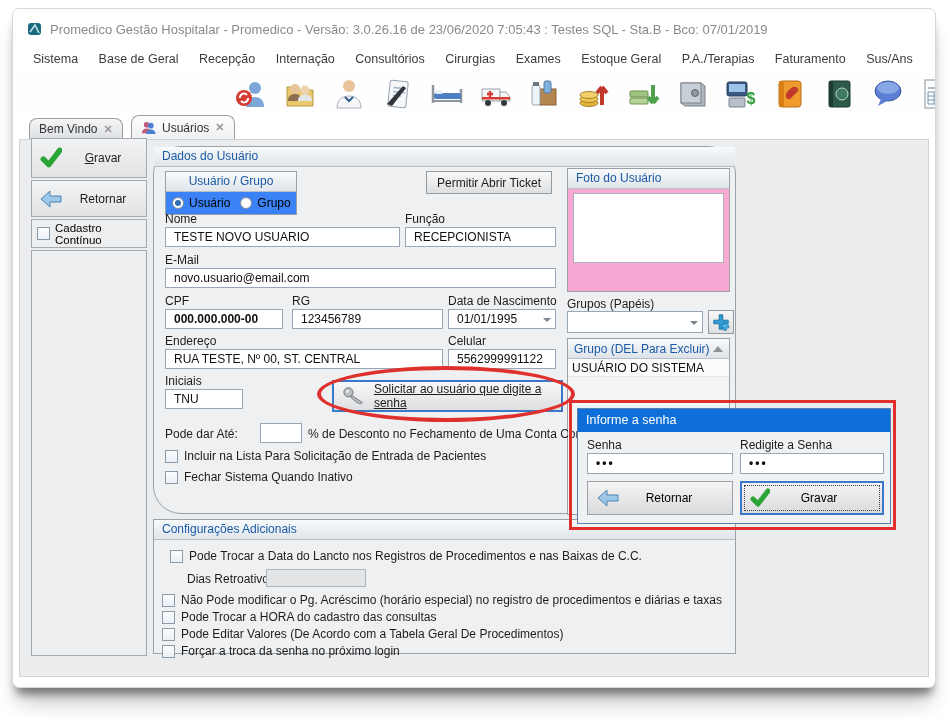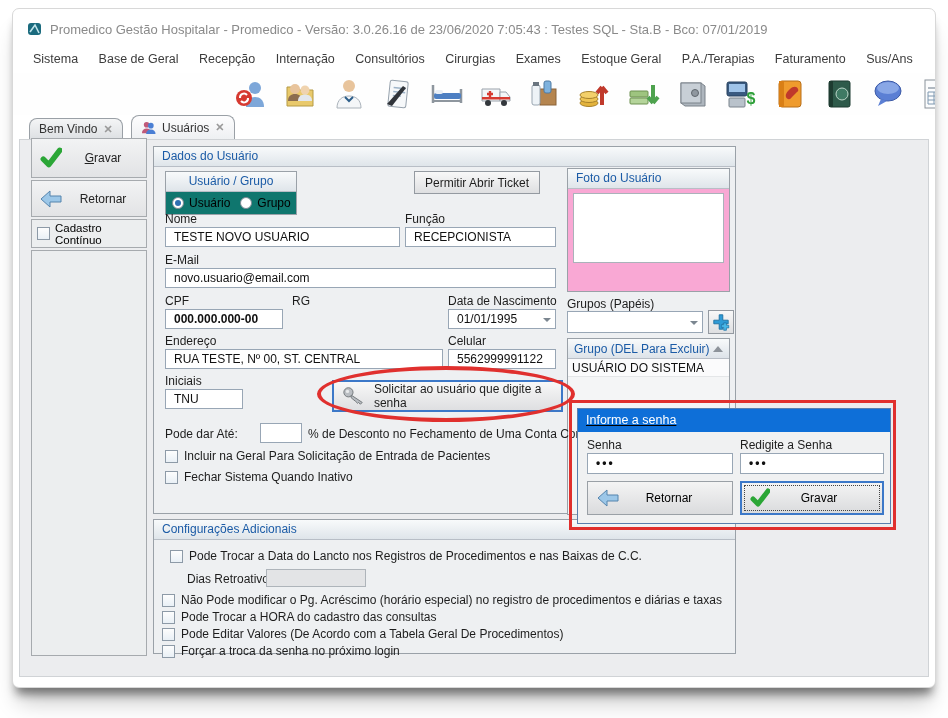--- a/index.html
+++ b/index.html
@@ -52,21 +52,21 @@
   
   #grupo-list { position:absolute; left:413px; top:191px; width:163px; height:177px; border:1px solid #9aa1a8; background:#f4f5f6; }
   #grupo-list-header { height:20px; display:flex; align-items:center; justify-content:space-between; padding:0 6px;
                        font-size:12px; color:#1b5ba6; background:linear-gradient(#f8fafb,#dde3e9); border-bottom:1px solid #b8bec6; }
   .sort-asc { width:0; height:0; border-left:5px solid transparent; border-right:5px solid transparent; border-bottom:6px solid #8d939a; }
   .list-row { height:18px; line-height:18px; padding-left:4px; font-size:12px; color:#101010; border-bottom:1px solid #e4e6e8; background:#fbfbfc; }
   
   #red-ellipse { position:absolute; left:163px; top:219px; width:258px; height:56px; border:4px solid #e0302e; border-radius:50%; pointer-events:none; }
   #red-rect { position:absolute; left:556px; top:391px; width:327px; height:130px; border:3px solid #e0302e; background:transparent; }
   
-  #dialog { position:absolute; left:5px; top:5px; width:314px; height:116px; background:#f0f1f2; border:1px solid #5a7fae;text-decoration:underline; }
+  #dialog { position:absolute; left:5px; top:5px; width:314px; height:116px; background:#f0f1f2; border:1px solid #5a7fae; }
   #dialog-title { height:23px; line-height:23px; padding-left:8px; background:#0e6fd8; color:#fff; font-size:12.5px; }
   .dlg-btn { position:absolute; height:34px; display:flex; align-items:center; background:linear-gradient(#f4f4f4,#dadbdd); border:1px solid #9aa0a6; font-size:12px; }
   .dlg-btn .cap { flex:1; text-align:center; margin-right:14px; }
   .focus-ring { border:2px solid #3c78c8; outline:1px dotted #444; outline-offset:-5px; }
   .pwd { font-weight:bold; letter-spacing:2px; }
 </style>
 </head>
 <body>
 
 <div id="window">
@@ -217,55 +217,56 @@
         <path d="M10 1L1 9l9 8v-5h11V6H10z" fill="#9cc7e8" stroke="#5584ad"></path>
       </svg>
     <span class="cap">Retornar</span>
   </div>
   <div class="sidebox" style="top:210px; height:29px; display:flex; align-items:center; gap:5px; padding-left:5px; background:#eceeef;">
     <span class="cb"></span>
     <span style="font-size:11.5px;">Cadastro Contínuo</span>
   </div>
   <div class="sidebox" style="top:241px; height:406px; background:#eceeef;"></div>
 
-  <div class="group" style="left:140px; top:137px; width:583px; height:368px;">
+  <div class="group" style="left:140px; top:137px; width:583px; height:368px;border-radius:28px;">
     <div class="grouphead">Dados do Usuário</div>
 
-    <div style="position:absolute; left:11px; top:24px; width:132px; border:1px solid #9aa1a8; background:#0f766e;">
+    <div style="position:absolute; left:11px; top:24px; width:132px; border:1px solid #9aa1a8; background:#3b82f6;">
       <div class="grouphead" style="text-align:center; padding-left:0;">Usuário / Grupo</div>
       <div style="display:flex; align-items:center; gap:10px; height:22px; padding-left:6px;">
         <span class="radio-row">
             <span class="radio sel"></span>
             <span>Usuário</span>
           </span>
         <span class="radio-row">
             <span class="radio"></span>
             <span>Grupo</span>
           </span>
       </div>
     </div>
 
-    <div class="btn" style="left:260px; top:24px; width:126px; height:23px;">Permitir Abrir Ticket</div>
+    <div class="btn" style="left:272px; top:24px; width:126px; height:23px;">Permitir Abrir Ticket</div>
 
     <div style="position:absolute; left:413px; top:21px; width:163px; height:124px; border:1px solid #9aa1a8; background:#f9a8d4;">
       <div class="grouphead">Foto do Usuário</div>
       <div style="position:absolute; left:5px; top:24px; right:5px; height:70px; background:#fff; border:1px solid #aab2ba;"></div>
     </div>
 
     <span class="lbl" style="left:11px; top:65px;">Nome</span>
     <div class="inputbox" style="left:11px; top:80px; width:235px;">TESTE NOVO USUARIO</div>
     <span class="lbl" style="left:251px; top:65px;">Função</span>
     <div class="inputbox" style="left:251px; top:80px; width:151px;">RECEPCIONISTA</div>
 
     <span class="lbl" style="left:11px; top:106px;">E-Mail</span>
     <div class="inputbox" style="left:11px; top:121px; width:391px;">novo.usuario@email.com</div>
 
     <span class="lbl" style="left:11px; top:147px;">CPF</span>
     <div class="inputbox" style="left:11px; top:162px; width:118px;font-weight:bold;">000.000.000-00</div>
     <span class="lbl" style="left:138px; top:147px;">RG</span>
+    <div class="inputbox" style="left:138px; top:162px; width:151px;">123456789</div>
     <span class="lbl" style="left:294px; top:147px;">Data de Nascimento</span>
     <div class="inputbox" style="left:294px; top:162px; width:108px;"><span>01/01/1995</span><span class="combo-arrow"></span></div>
 
     <span class="lbl" style="left:413px; top:150px;">Grupos (Papéis)</span>
     <div class="inputbox" style="left:413px; top:164px; width:136px; height:22px;"><span></span><span class="combo-arrow" style="top:9px;"></span></div>
     <div class="btn" style="left:554px; top:163px; width:26px; height:24px;">
       <svg width="18" height="18" viewBox="0 0 20 20">
           <path d="M8 2h4v6h6v4h-6v6H8v-6H2V8h6z" fill="#2e9bd6" stroke="#1c6fa3"></path>
           <path d="M13 11h3v2.6h2.6v3H16v2.6h-3V16h-2.6v-3H13z" fill="#49b8e8" stroke="#1c6fa3" stroke-width="0.8"></path>
         </svg>
@@ -280,37 +281,37 @@
       <div id="grupo-list-header">
         <span>Grupo (DEL Para Excluir)</span>
         <span class="sort-asc"></span>
       </div>
       <div class="list-row">USUÁRIO DO SISTEMA</div>
     </div>
 
     <span class="lbl" style="left:11px; top:227px;">Iniciais</span>
     <div class="inputbox" style="left:11px; top:242px; width:78px;">TNU</div>
 
-    <div class="btn" style="left:178px; top:233px; width:231px; height:32px; border:2px solid #3c78c8; justify-content:flex-start; gap:8px; padding-left:8px;">
+    <div class="btn" style="left:178px; top:233px; width:231px; height:32px; border:2px solid #3c78c8; justify-content:flex-start; gap:8px; padding-left:8px;text-decoration:underline;">
       <svg width="26" height="22" viewBox="0 0 26 22">
           <circle cx="7" cy="7" r="5" fill="#b9bdc2" stroke="#6e7377"></circle>
           <circle cx="6" cy="6" r="1.8" fill="#e8eaec"></circle>
           <path d="M10 10l12 8-2 2-2-2-1 1-2-2-5-4z" fill="#b9bdc2" stroke="#6e7377"></path>
         </svg>
       <span style="font-size:12px;">Solicitar ao usuário que digite a senha</span>
     </div>
     <div id="red-ellipse"></div>
 
     <span class="lbl" style="left:11px; top:280px;">Pode dar Até:</span>
     <div class="inputbox" style="left:106px; top:276px; width:42px;"></div>
     <span class="lbl" style="left:154px; top:280px;">% de Desconto no Fechamento de Uma Conta Corrente</span>
 
     <div class="cbrow" style="left:11px; top:302px;">
       <span class="cb"></span>
-      <span>Incluir na Geral Para Solicitação de Entrada de Pacientes</span>
+      <span>Incluir na Lista Para Solicitação de Entrada de Pacientes</span>
     </div>
     <div class="cbrow" style="left:11px; top:323px;">
       <span class="cb"></span>
       <span>Fechar Sistema Quando Inativo</span>
     </div>
   </div>
 
   <div class="group" style="left:140px; top:510px; width:583px; height:135px;">
     <div class="grouphead">Configurações Adicionais</div>
     <div class="cbrow" style="left:16px; top:29px;">

